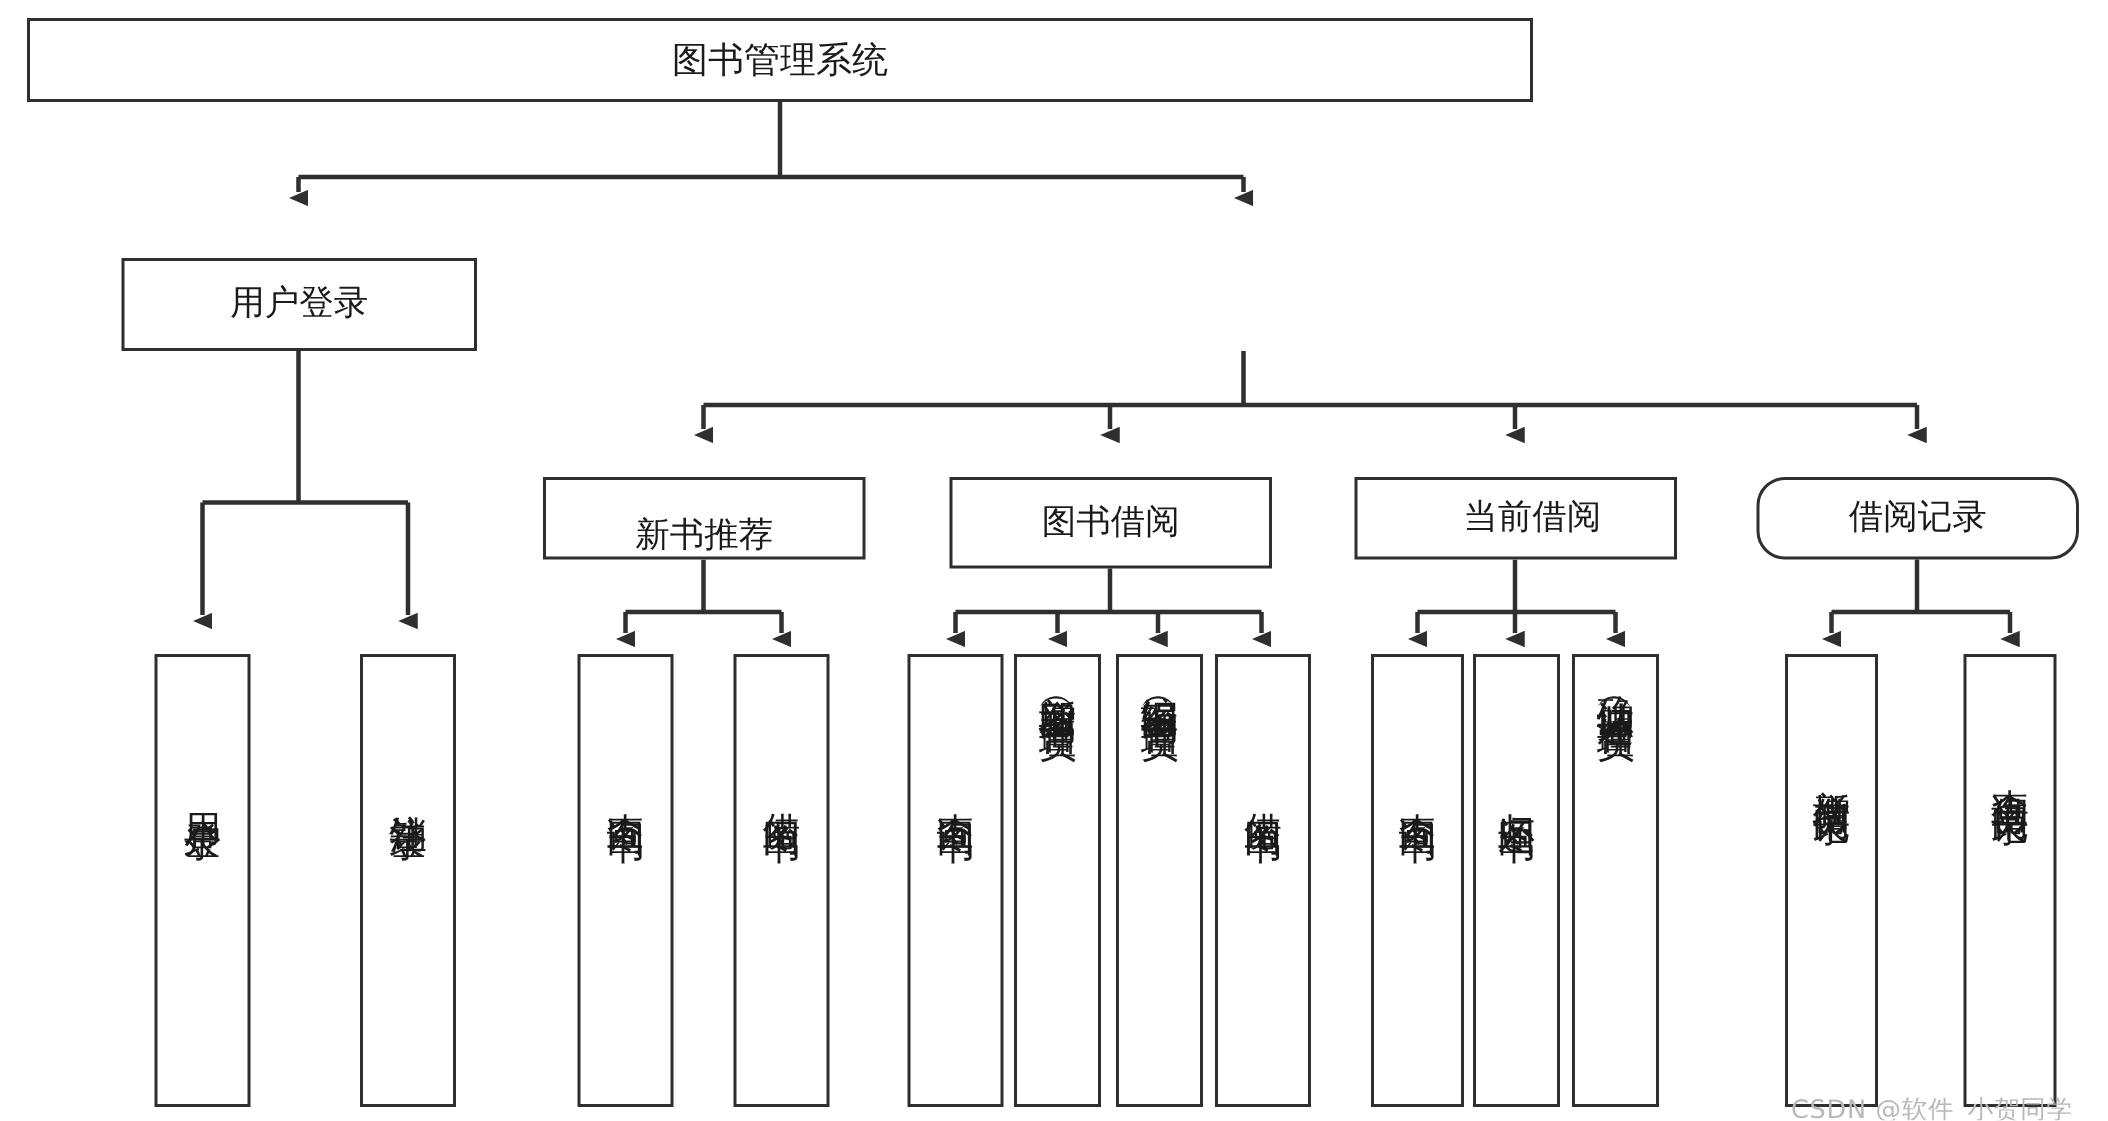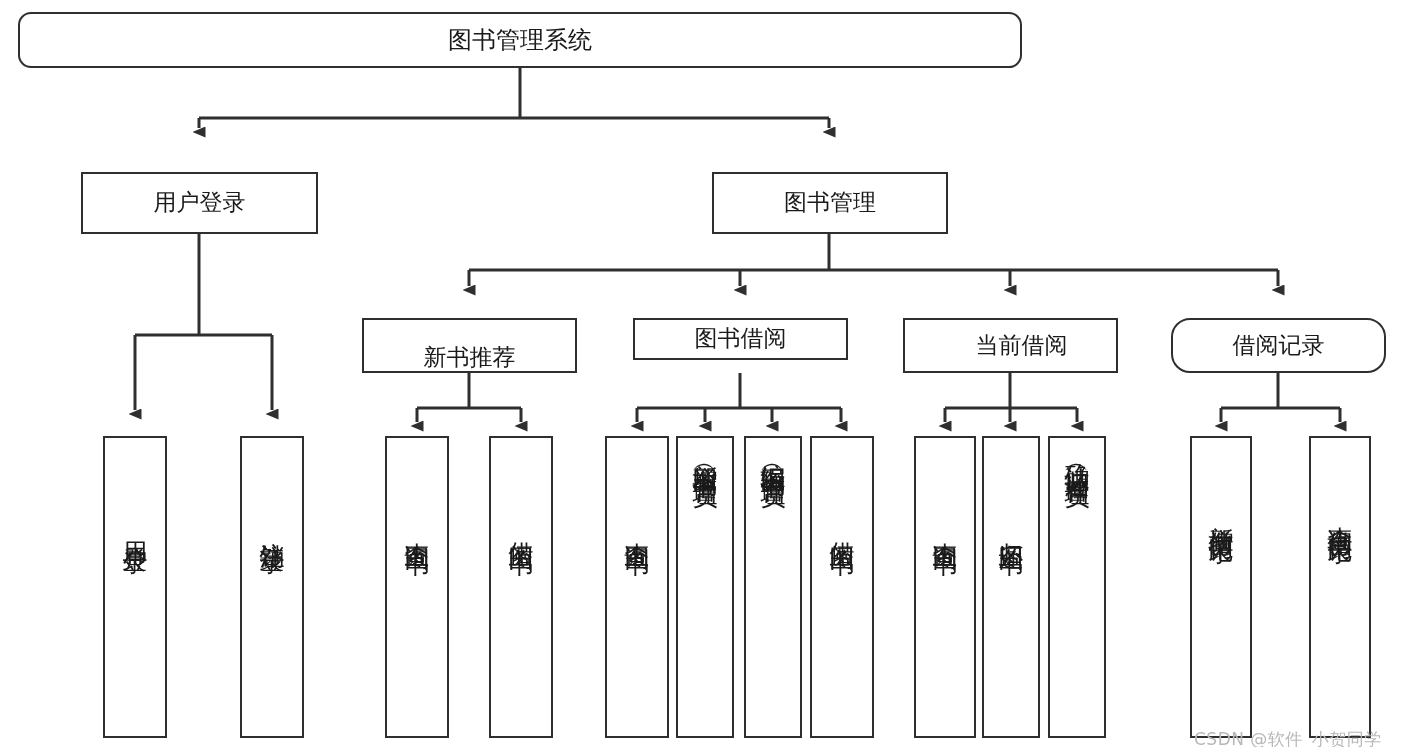--- a/index.html
+++ b/index.html
@@ -121,35 +121,32 @@
       <path d="M1010,408 L1010,422" marker-end="url(#arw)"></path>
       <path d="M1077,408 L1077,422" marker-end="url(#arw)"></path>
 
       <path d="M1278,373 L1278,408"></path>
       <path d="M1221,408 L1340,408"></path>
       <path d="M1221,408 L1221,422" marker-end="url(#arw)"></path>
       <path d="M1340,408 L1340,422" marker-end="url(#arw)"></path>
     </g>
   </svg>
 
-  <div class="node root horizontal" style="left:18px; top:12px; width:1004px; height:56px;border-radius:13px;">
+  <div class="node root horizontal" style="left:18px; top:12px; width:1004px; height:56px;">
     <span class="node-label">图书管理系统</span>
   </div>
 
   <div class="node horizontal" style="left:81px; top:172px; width:237px; height:62px;">
     <span class="node-label">用户登录</span>
   </div>
-  <div class="node horizontal" style="left:712px; top:172px; width:236px; height:62px;">
-    <span class="node-label">图书管理</span>
-  </div>
 
   <div class="node horizontal" style="left:362px; top:318px; width:215px; height:55px;align-items:flex-end;">
     <span class="node-label">新书推荐</span>
   </div>
-  <div class="node horizontal" style="left:633px; top:318px; width:215px; height:42px;">
+  <div class="node horizontal" style="left:633px; top:318px; width:215px; height:61px;">
     <span class="node-label">图书借阅</span>
   </div>
   <div class="node horizontal" style="left:903px; top:318px; width:215px; height:55px;padding-left:22px;">
     <span class="node-label">当前借阅</span>
   </div>
   <div class="node horizontal" style="left:1171px; top:318px; width:215px; height:55px;border-radius:19px;">
     <span class="node-label">借阅记录</span>
   </div>
 
   <div class="node vertical short" style="left:103px; top:436px; width:64px; height:302px;">

